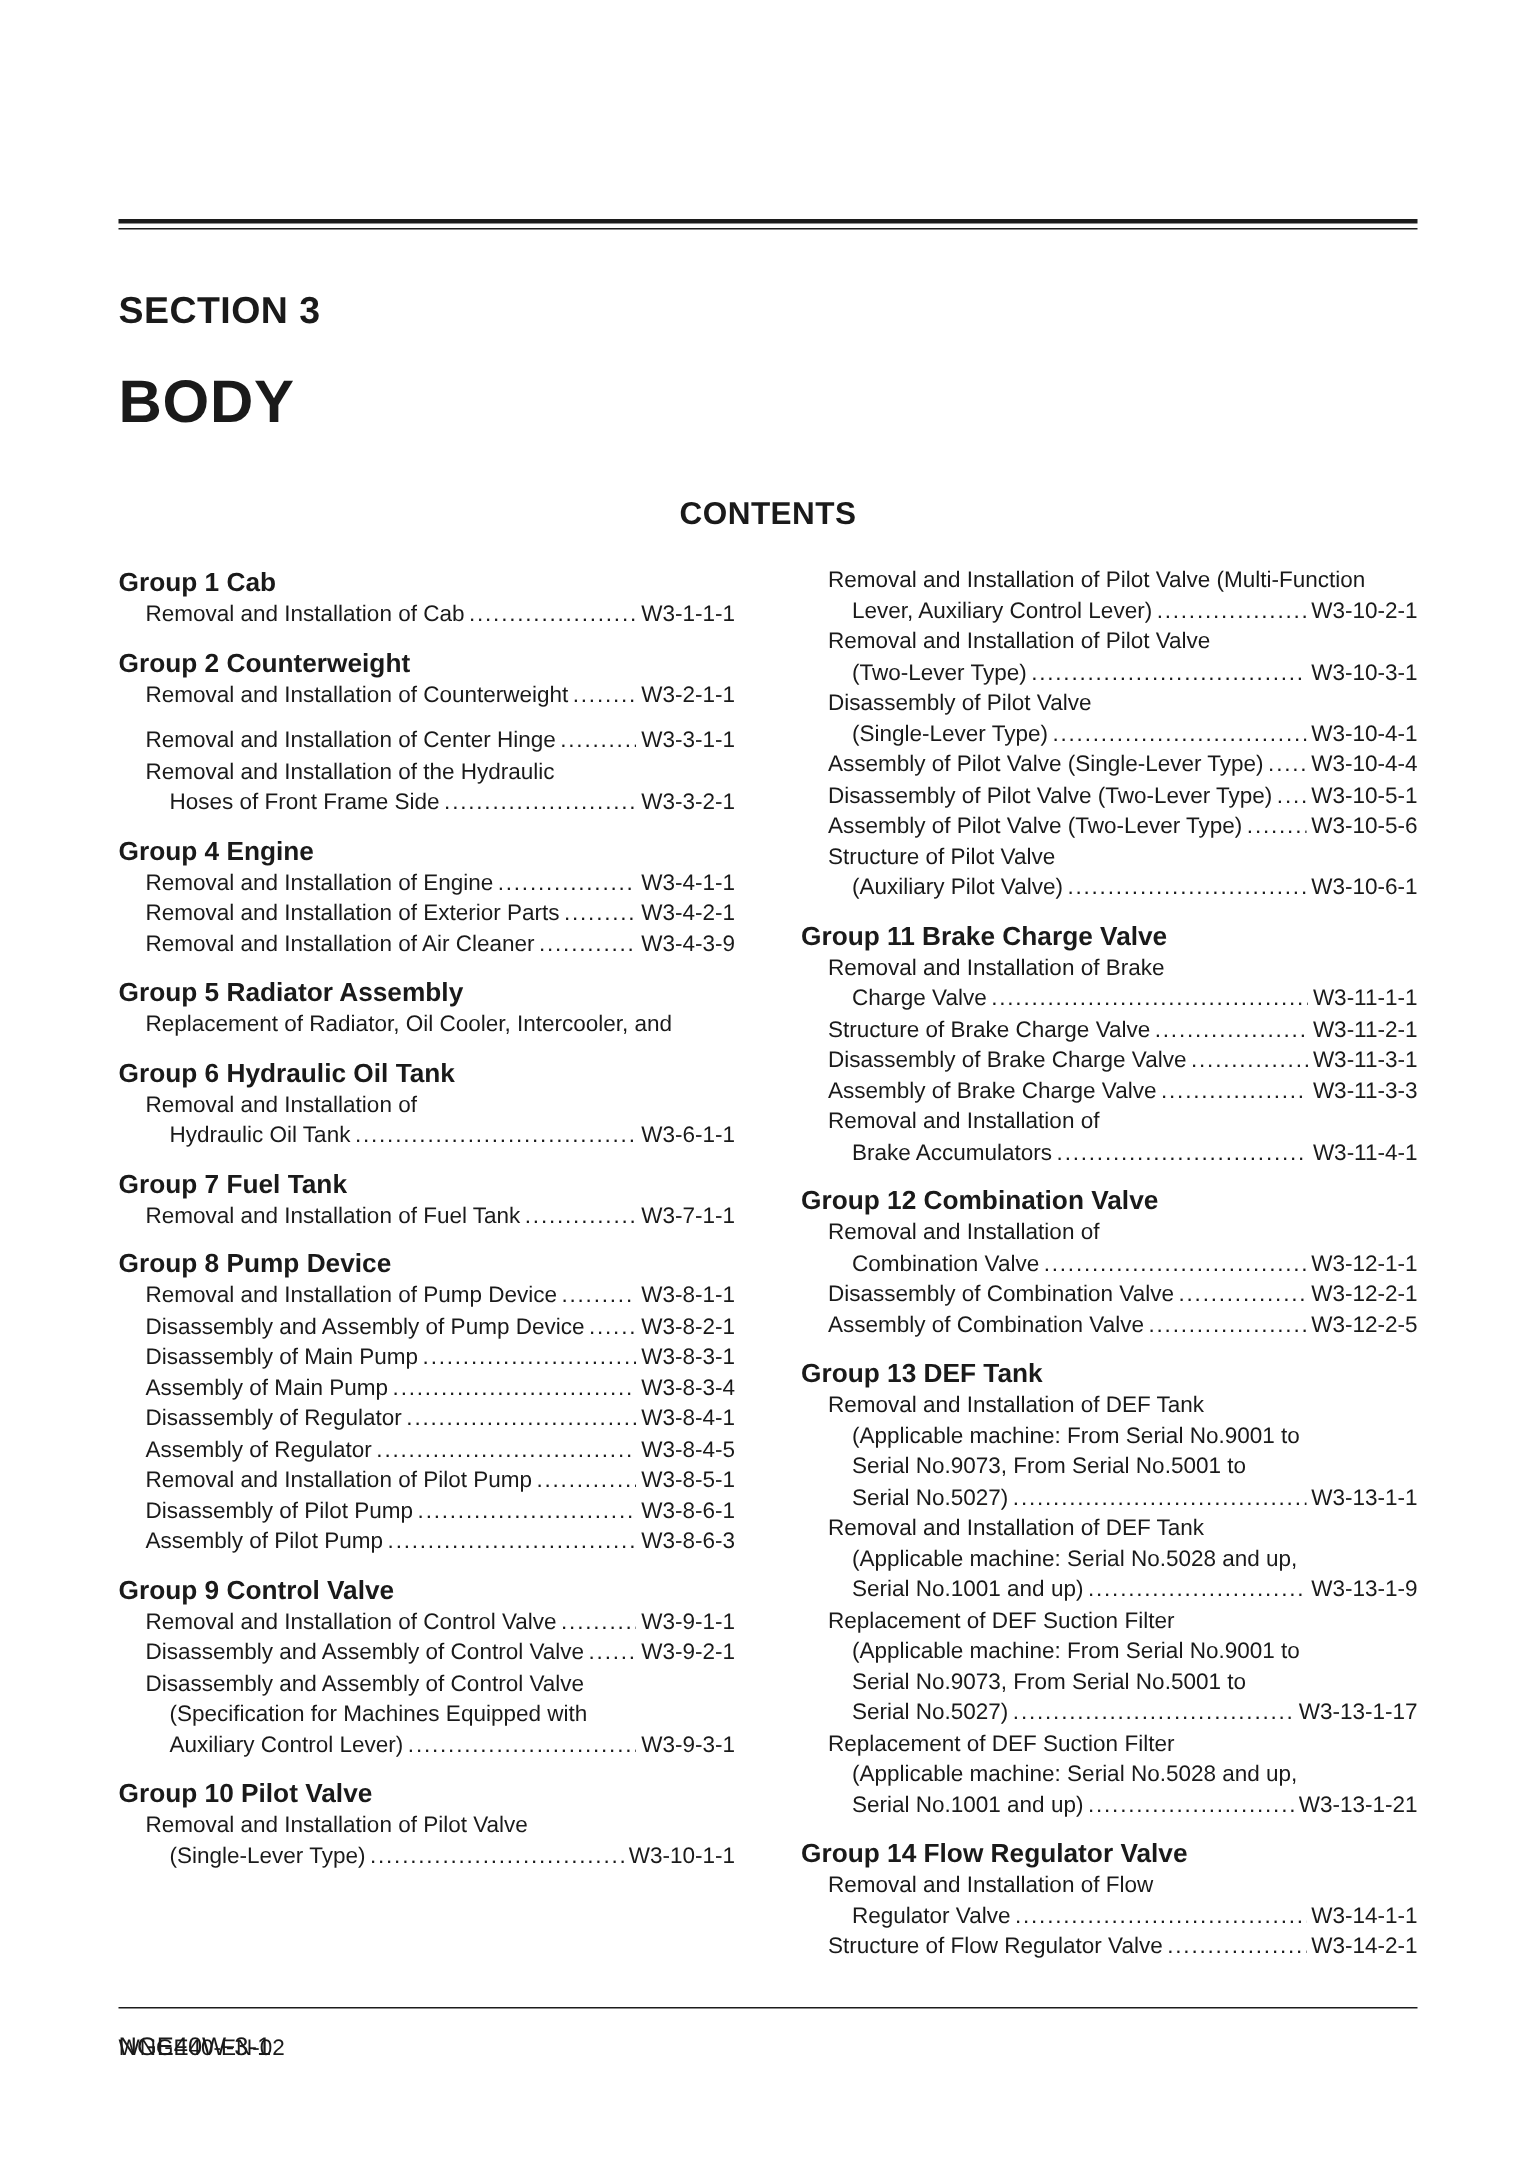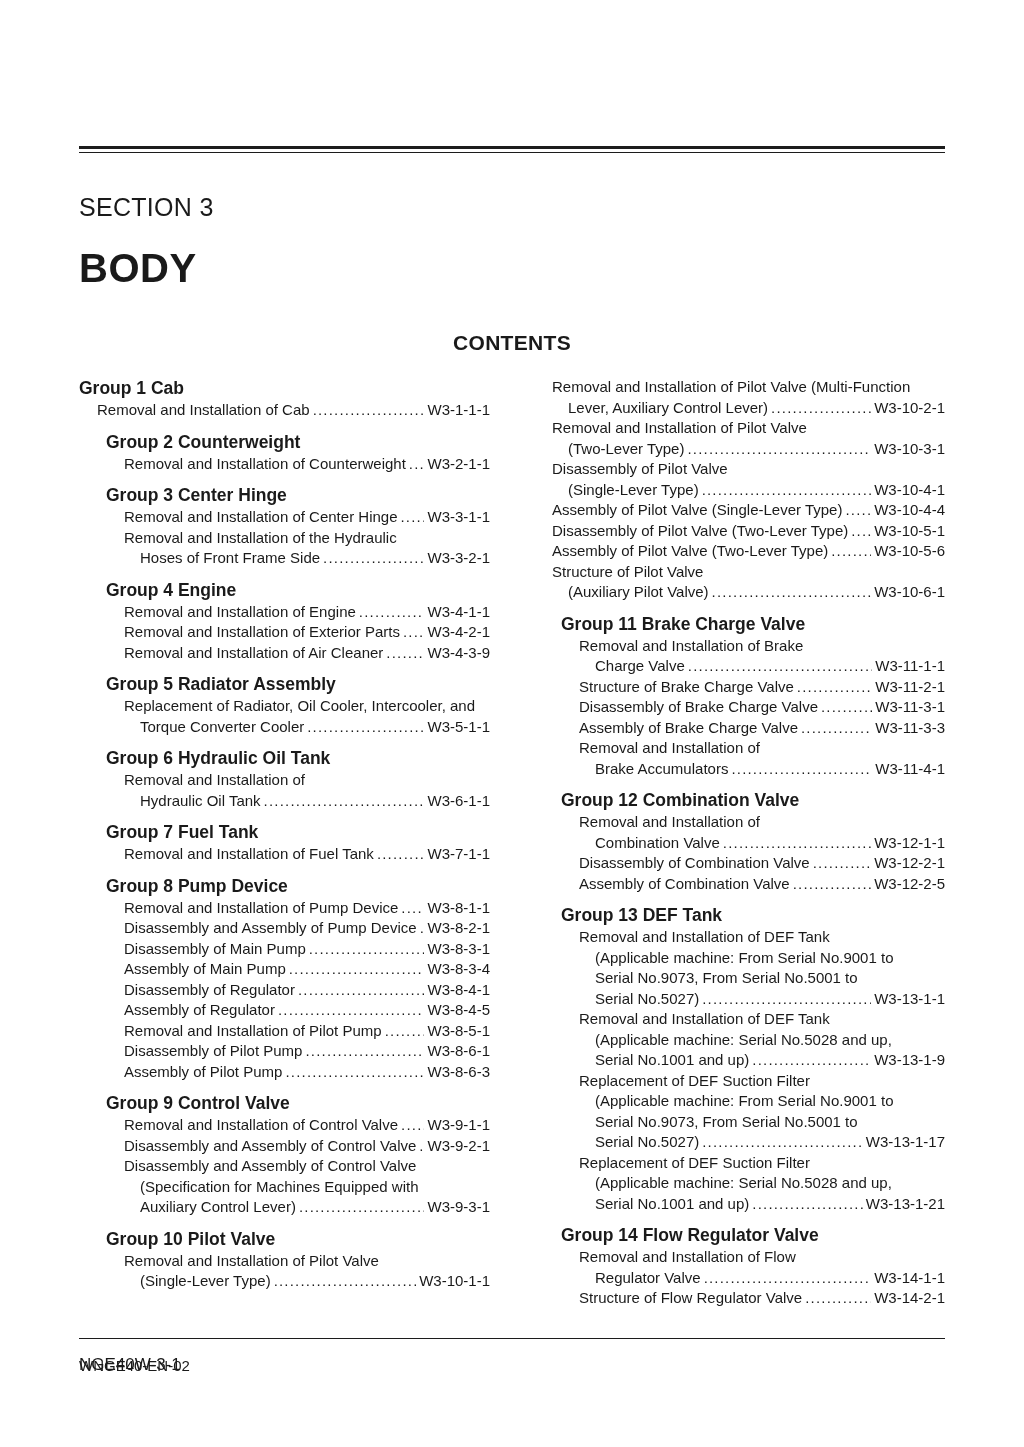--- a/index.html
+++ b/index.html
@@ -18,21 +18,21 @@
   .top-rule {
     margin-top: 146px;
     height: 7px;
     border-top: 3.5px solid #1c1c1c;
     border-bottom: 1.5px solid #1c1c1c;
   }
 
   .section-label {
     margin-top: 40px;
     font-size: 25px;
-    font-weight: 400;
+    font-weight: 700;
     letter-spacing: 0.3px;
   }
   .section-title {
     margin-top: 24px;
     font-size: 40px;
     font-weight: 700;
     letter-spacing: 0.5px;
   }
   .contents-title {
     margin-top: 40px;
@@ -43,21 +43,21 @@
   }
 
   .toc {
     margin-top: 22px;
     display: flex;
     gap: 44px;
     font-size: 15px;
     justify-content: flex-end;
   }
   .col { flex: 1 1 0; min-width: 0; }
-  .block + .block { margin-top: 10px; margin-left: 27px; }
+  .block + .block { margin-top: 10px; }
   .group-heading {
     font-size: 17.5px;
     font-weight: 700;
     line-height: 23px;
     white-space: nowrap;
   }
   .line {
     line-height: 20.5px;
     padding-left: 18px;
     white-space: nowrap;
@@ -110,21 +110,20 @@
             <div class="group-heading">Group 2 Counterweight</div>
             <div class="entry">
               <div class="line last">
                 <span class="label">Removal and Installation of Counterweight</span>
                 <span class="leader"></span>
                 <span class="pagenum">W3-2-1-1</span>
               </div>
             </div>
           </div>
           <div class="block">
-            <div class="group-heading">Group 3 Center Hinge</div>
             <div class="entry">
               <div class="line last">
                 <span class="label">Removal and Installation of Center Hinge</span>
                 <span class="leader"></span>
                 <span class="pagenum">W3-3-1-1</span>
               </div>
             </div>
             <div class="entry">
               <div class="line">Removal and Installation of the Hydraulic</div>
               <div class="line last cont">
@@ -155,25 +154,20 @@
                 <span class="label">Removal and Installation of Air Cleaner</span>
                 <span class="leader"></span>
                 <span class="pagenum">W3-4-3-9</span>
               </div>
             </div>
           </div>
           <div class="block">
             <div class="group-heading">Group 5 Radiator Assembly</div>
             <div class="entry">
               <div class="line">Replacement of Radiator, Oil Cooler, Intercooler, and</div>
-              <div class="line last cont">
-                <span class="label">Torque Converter Cooler</span>
-                <span class="leader"></span>
-                <span class="pagenum">W3-5-1-1</span>
-              </div>
             </div>
           </div>
           <div class="block">
             <div class="group-heading">Group 6 Hydraulic Oil Tank</div>
             <div class="entry">
               <div class="line">Removal and Installation of</div>
               <div class="line last cont">
                 <span class="label">Hydraulic Oil Tank</span>
                 <span class="leader"></span>
                 <span class="pagenum">W3-6-1-1</span>

